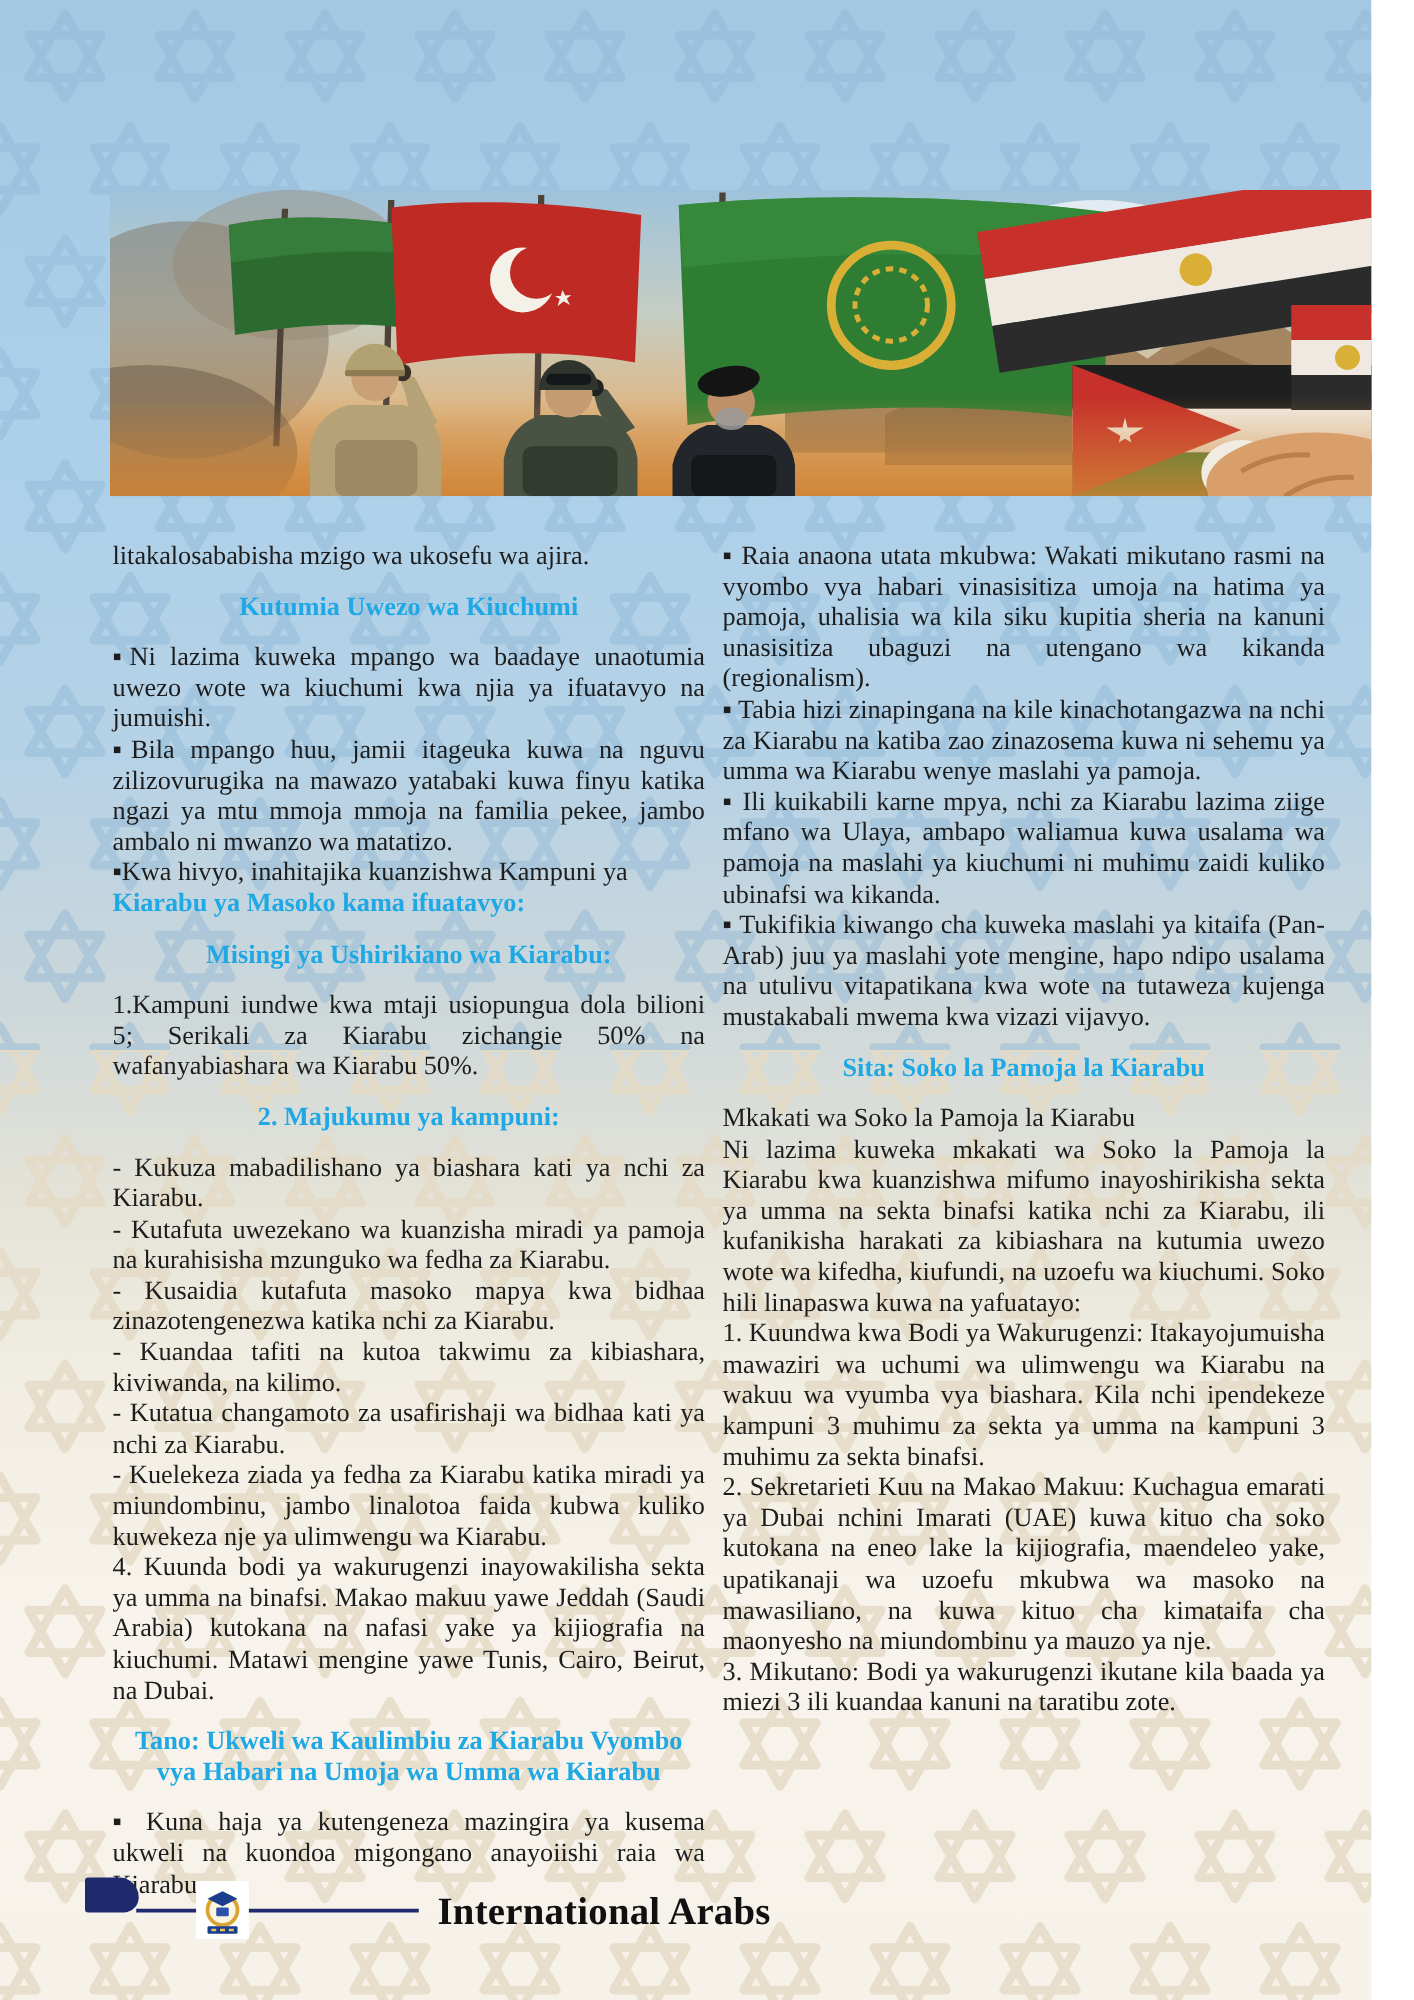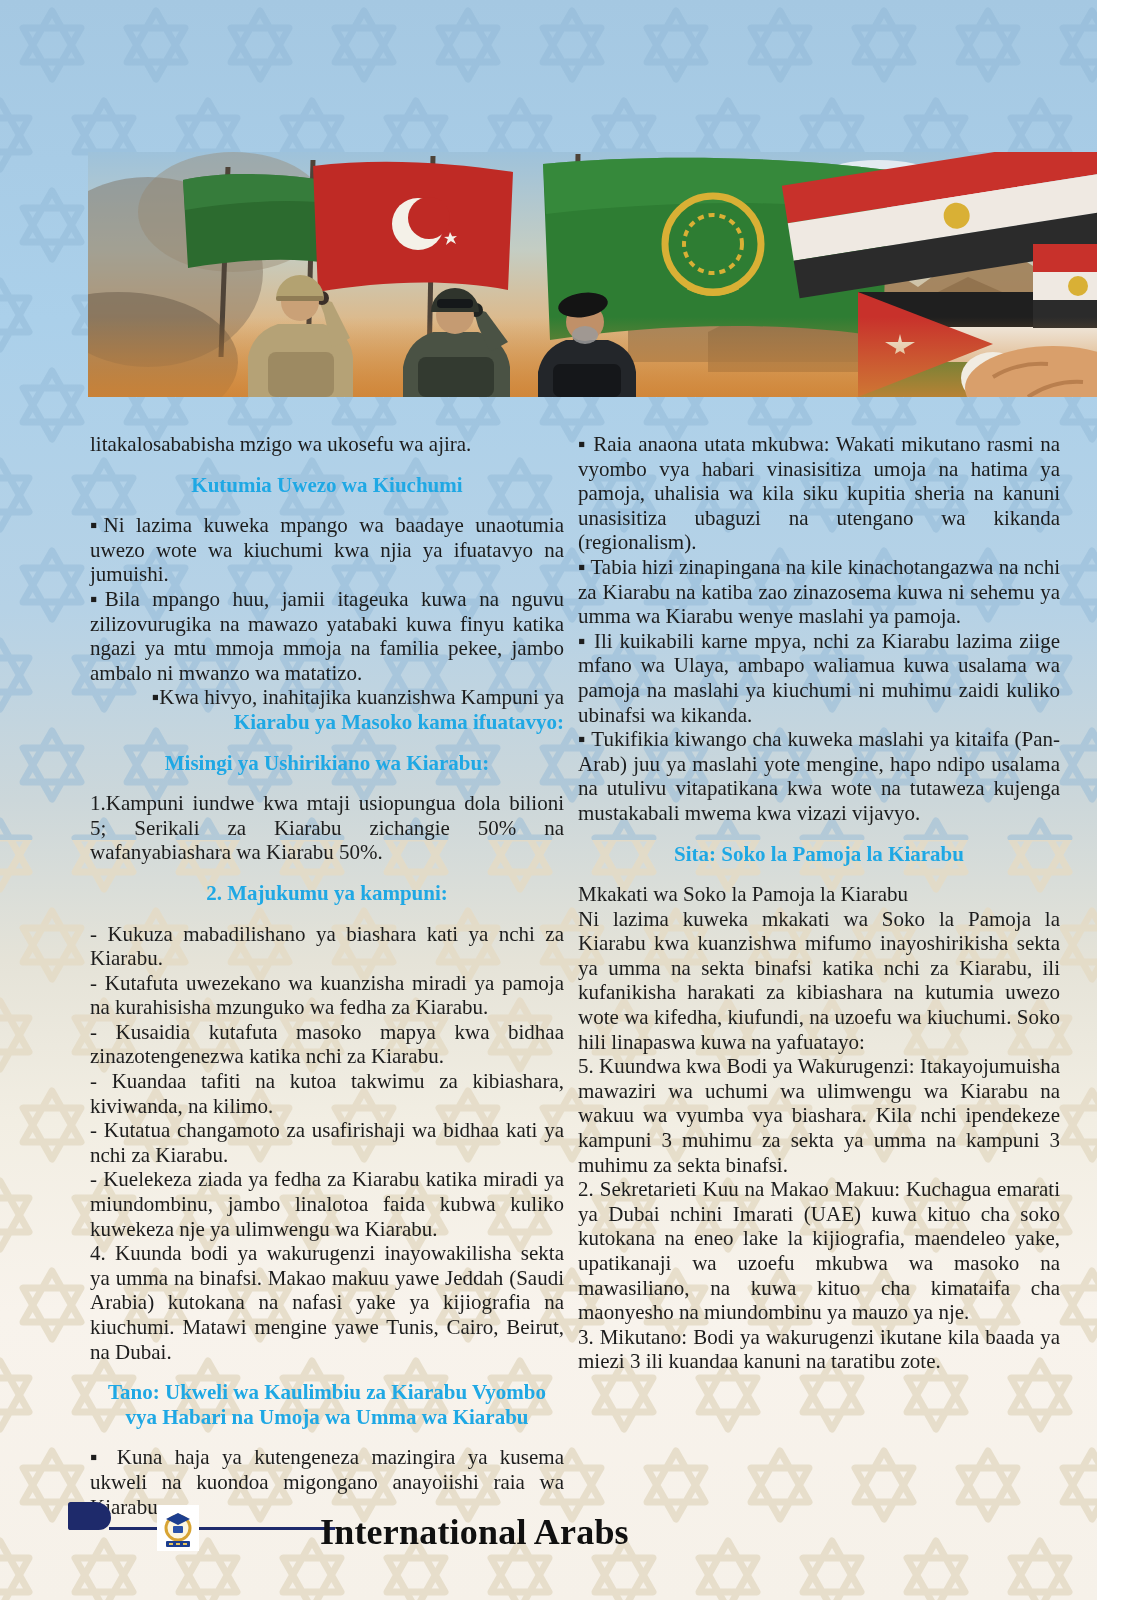--- a/index.html
+++ b/index.html
@@ -11,27 +11,27 @@
     font-family:Liberation Serif, serif;
   }
   .bg-pattern{position:absolute;left:0;top:0;width:1131px;height:1600px;pointer-events:none;}
   .banner{position:absolute;left:88px;top:152px;width:1038px;height:245px;overflow:hidden;}
   .banner svg{display:block;width:1038px;height:245px;}
   .col{position:absolute;top:432px;font-size:21px;line-height:24.6px;color:#1d1d1d;}
   .col-left{left:90px;width:474px;}
   .col-right{left:578px;width:482px;}
   .para{margin:0;text-align:justify;}
   .heading{margin:16px;text-align:center;color:#1fa8e4;font-weight:700;}
-  .center-para{text-align:right;}
+  .center-para{text-align:left;}
   .accent{color:#1fa8e4;font-weight:700;}
   .footer-tab{position:absolute;left:68px;top:1502px;width:43px;height:28px;background:#1e2a6b;border-radius:3px 18px 14px 3px;}
   .footer-line{position:absolute;left:109px;top:1527px;width:226px;height:3px;background:#1e2a6b;}
   .footer-line-right{position:absolute;left:1123px;top:1528px;width:8px;height:3px;background:#1e2a6b;}
   .footer-logo{position:absolute;left:157px;top:1505px;width:42px;height:46px;background:#ffffff;}
-  .footer-brand{position:absolute;left:320px;top:1511px;font-size:36px;font-weight:700;color:#101010;letter-spacing:0.2px;}
+  .footer-brand{position:absolute;left:350px;top:1511px;font-size:31px;font-weight:700;color:#101010;letter-spacing:0.2px;}
 </style>
 </head>
 <body>
 
 <div class="page">
 
   <svg class="bg-pattern" width="1131" height="1600" viewBox="0 0 1131 1600">
     <defs>
       <g id="hexstars">
         <path d="M52 11 L81 62 L23 62 Z M52 79 L23 28 L81 28 Z"></path>
@@ -172,21 +172,21 @@
       <p class="para">▪ Kuna haja ya kutengeneza mazingira ya kusema ukweli na kuondoa migongano anayoiishi raia wa Kiarabu.</p>
     </div>
   <div class="col col-right">
       <p class="para">▪ Raia anaona utata mkubwa: Wakati mikutano rasmi na vyombo vya habari vinasisitiza umoja na hatima ya pamoja, uhalisia wa kila siku kupitia sheria na kanuni unasisitiza ubaguzi na utengano wa kikanda (regionalism).</p>
       <p class="para">▪ Tabia hizi zinapingana na kile kinachotangazwa na nchi za Kiarabu na katiba zao zinazosema kuwa ni sehemu ya umma wa Kiarabu wenye maslahi ya pamoja.</p>
       <p class="para">▪ Ili kuikabili karne mpya, nchi za Kiarabu lazima ziige mfano wa Ulaya, ambapo waliamua kuwa usalama wa pamoja na maslahi ya kiuchumi ni muhimu zaidi kuliko ubinafsi wa kikanda.</p>
       <p class="para">▪ Tukifikia kiwango cha kuweka maslahi ya kitaifa (Pan-Arab) juu ya maslahi yote mengine, hapo ndipo usalama na utulivu vitapatikana kwa wote na tutaweza kujenga mustakabali mwema kwa vizazi vijavyo.</p>
       <p class="heading">Sita: Soko la Pamoja la Kiarabu</p>
       <p class="para">Mkakati wa Soko la Pamoja la Kiarabu</p>
       <p class="para">Ni lazima kuweka mkakati wa Soko la Pamoja la Kiarabu kwa kuanzishwa mifumo inayoshirikisha sekta ya umma na sekta binafsi katika nchi za Kiarabu, ili kufanikisha harakati za kibiashara na kutumia uwezo wote wa kifedha, kiufundi, na uzoefu wa kiuchumi. Soko hili linapaswa kuwa na yafuatayo:</p>
-      <p class="para">5. Kuundwa kwa Bodi ya Wakurugenzi: Itakayojumuisha mawaziri wa uchumi wa ulimwengu wa Kiarabu na wakuu wa vyumba vya biashara. Kila nchi ipendekeze kampuni 3 muhimu za sekta ya umma na kampuni 3 muhimu za sekta binafsi.</p>
+      <p class="para">1. Kuundwa kwa Bodi ya Wakurugenzi: Itakayojumuisha mawaziri wa uchumi wa ulimwengu wa Kiarabu na wakuu wa vyumba vya biashara. Kila nchi ipendekeze kampuni 3 muhimu za sekta ya umma na kampuni 3 muhimu za sekta binafsi.</p>
       <p class="para">2. Sekretarieti Kuu na Makao Makuu: Kuchagua emarati ya Dubai nchini Imarati (UAE) kuwa kituo cha soko kutokana na eneo lake la kijiografia, maendeleo yake, upatikanaji wa uzoefu mkubwa wa masoko na mawasiliano, na kuwa kituo cha kimataifa cha maonyesho na miundombinu ya mauzo ya nje.</p>
       <p class="para">3. Mikutano: Bodi ya wakurugenzi ikutane kila baada ya miezi 3 ili kuandaa kanuni na taratibu zote.</p>
     </div>
 
   <div class="footer-tab"></div>
   <div class="footer-line"></div>
   <div class="footer-line-right"></div>
   <div class="footer-logo">
     <svg width="42" height="46" viewBox="0 0 42 46">
       <rect width="42" height="46" fill="#ffffff"></rect>

